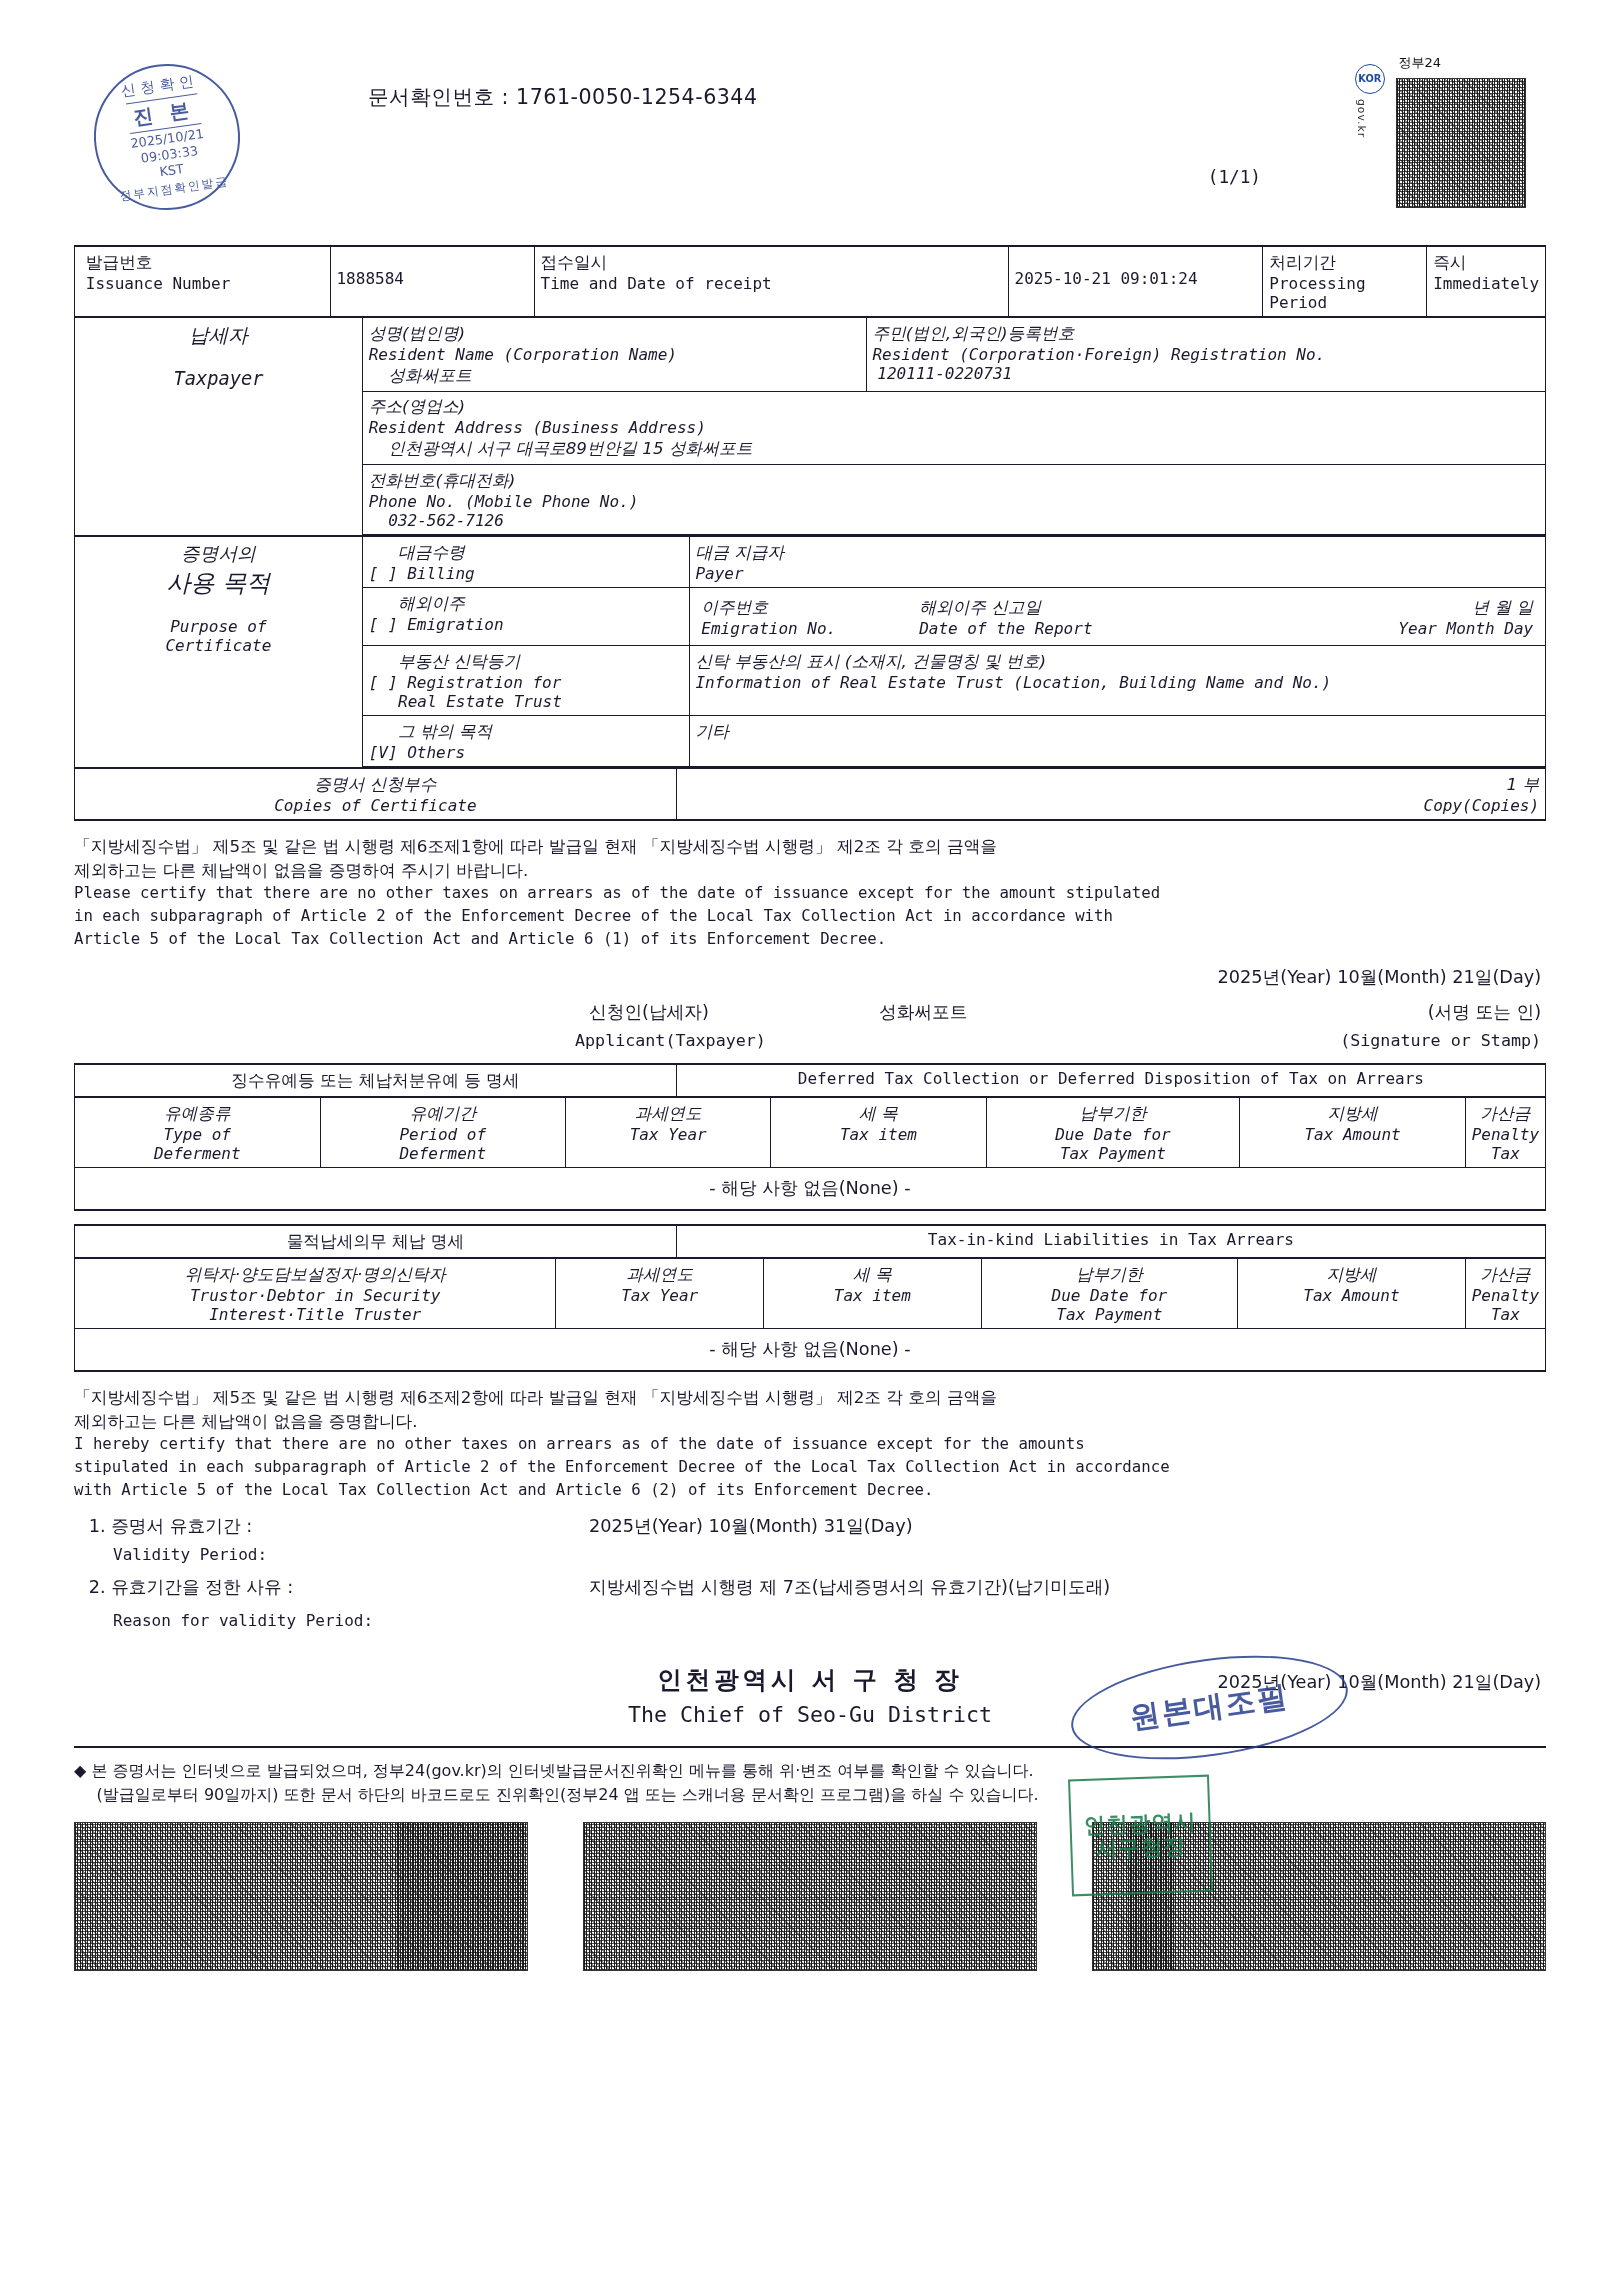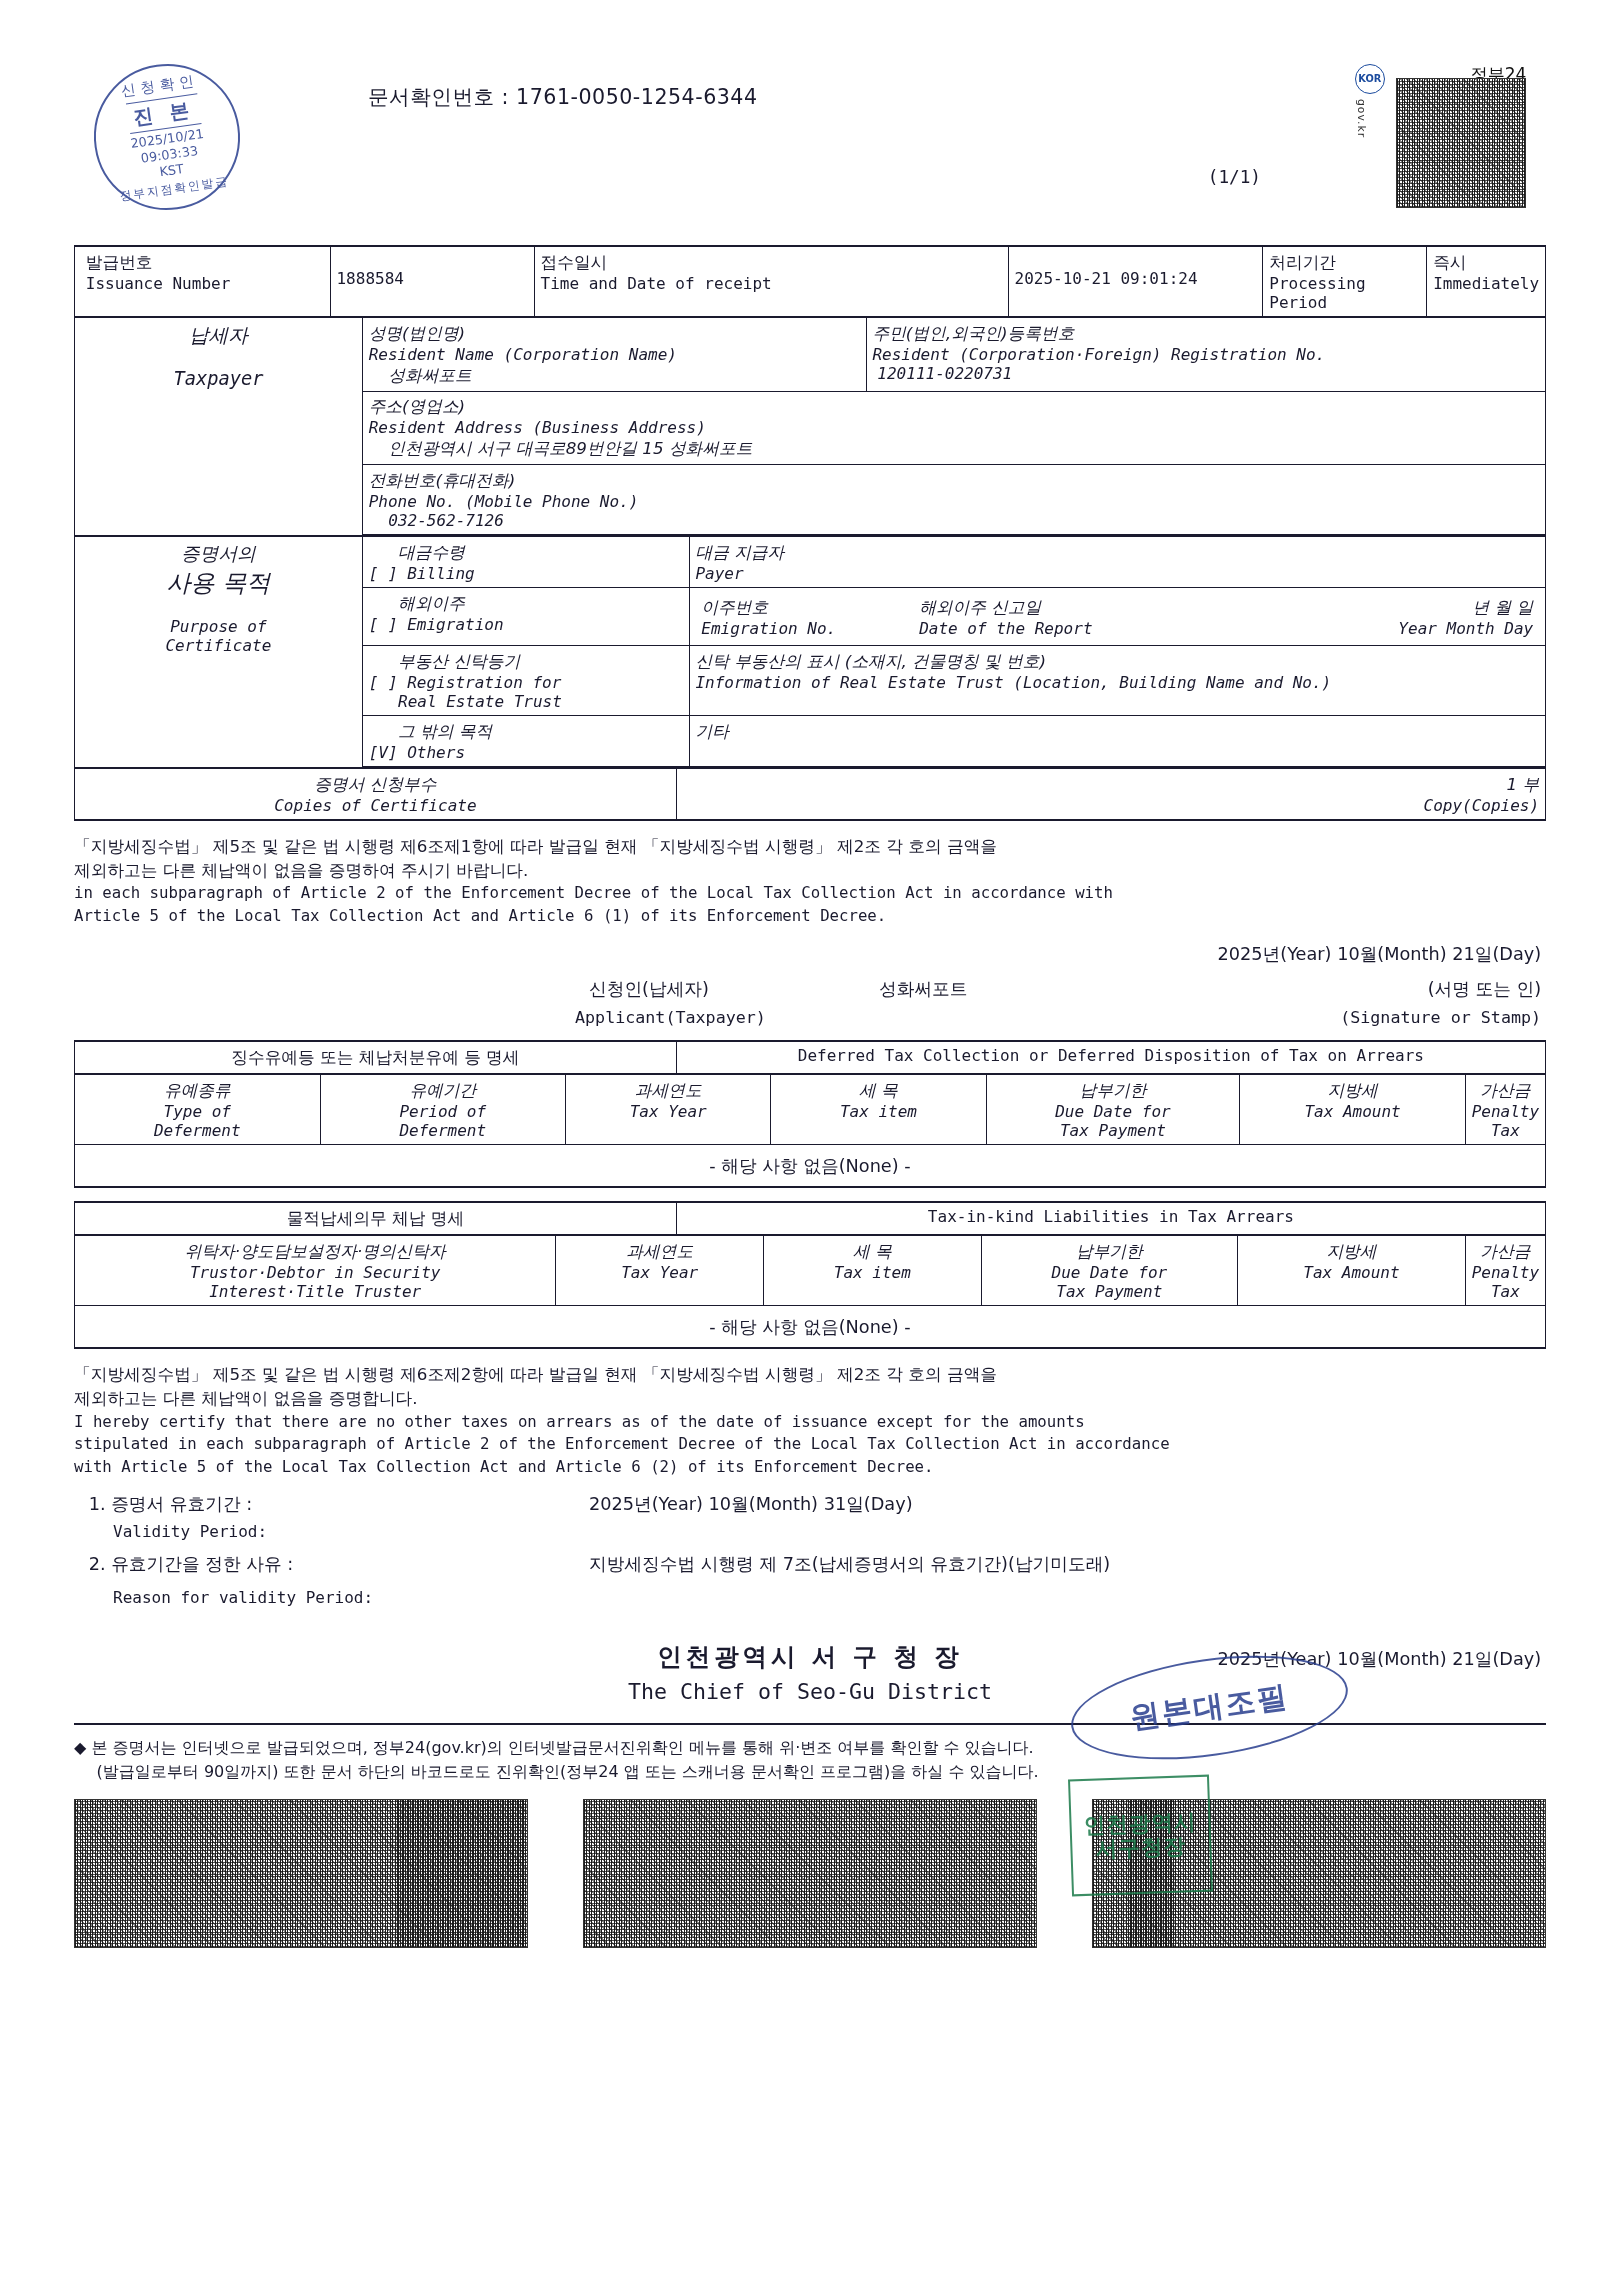--- a/index.html
+++ b/index.html
@@ -122,25 +122,25 @@
   .gov-vert {
     writing-mode: vertical-rl;
     font-size: 10.8px;
     color: #333;
     margin-top: 4.9px;
     letter-spacing: 1px;
   }
   .gov24-label {
     position: absolute;
     right: 19.6px;
-    top: 19px;
-    font-size: 17px;
+    top: 10px;
+    font-size: 13px;
     color: #111;
     width: 128px;
-    text-align: right;
+    text-align: left;
   }
   .qr-big {
     position: absolute;
     right: 19.6px;
     top: 34px;
     width: 128px;
     height: 128px;
     border: 0.5px solid #333;
   }
   
@@ -487,20 +487,21 @@
           <div class="ko">1 부</div>
           <div class="en">Copy(Copies)</div>
         </td>
       </tr>
     </tbody>
       </table>
 
     <div class="para">
       <div class="pko">「지방세징수법」 제5조 및 같은 법 시행령 제6조제1항에 따라 발급일 현재 「지방세징수법 시행령」 제2조 각 호의 금액을</div>
       <div class="pko">제외하고는 다른 체납액이 없음을 증명하여 주시기 바랍니다.</div>
+      <div class="pen">Please certify that there are no other taxes on arrears as of the date of issuance except for the amount stipulated</div>
       <div class="pen">in each subparagraph of Article 2 of the Enforcement Decree of the Local Tax Collection Act in accordance with</div>
       <div class="pen">Article 5 of the Local Tax Collection Act and Article 6 (1) of its Enforcement Decree.</div>
     </div>
 
     <div class="sig-block">
       <div class="sig-date">2025년(Year) 10월(Month) 21일(Day)</div>
       <div class="sig-applicant-ko">신청인(납세자)</div>
       <div class="sig-name">성화써포트</div>
       <div class="sig-applicant-en">Applicant(Taxpayer)</div>
       <div class="sig-stamp-ko">(서명 또는 인)</div>

